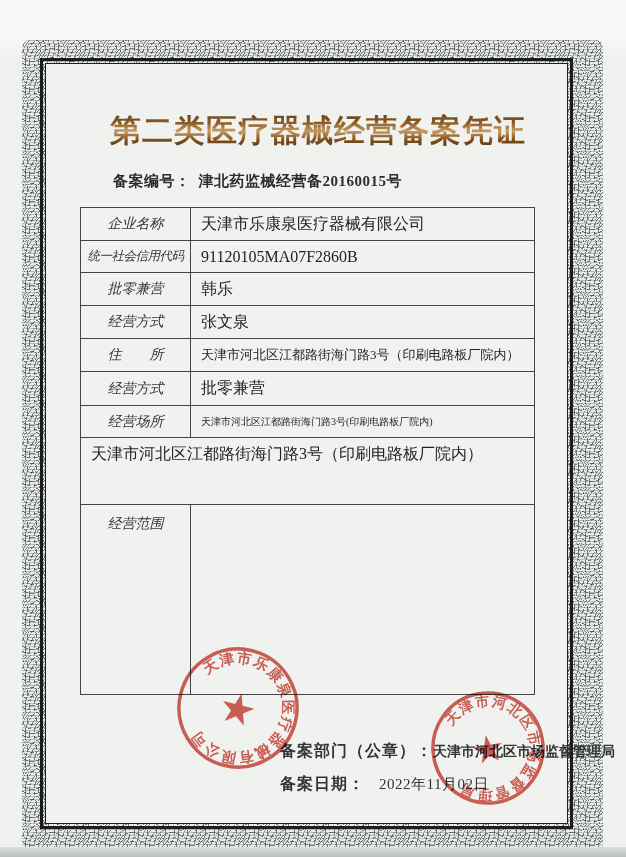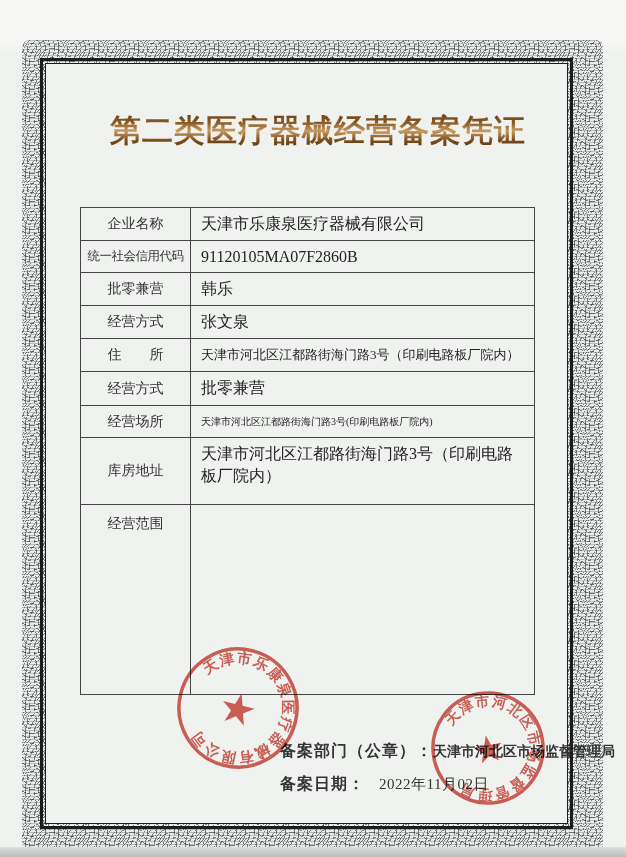--- a/index.html
+++ b/index.html
@@ -50,21 +50,21 @@
   .cert-table{
     position:absolute;left:80px;top:207px;width:455px;height:488px;
     border:1px solid #454545;box-sizing:border-box;display:flex;flex-direction:column;
     background:transparent;
   }
   .trow{display:flex;border-bottom:1px solid #454545;box-sizing:border-box;}
   .trow:last-child{border-bottom:none;flex:1;}
   .tlabel{
     width:110px;flex:0 0 110px;border-right:1px solid #454545;box-sizing:border-box;
     display:flex;align-items:center;justify-content:center;
-    font-size:14px;color:#333;text-align:left;padding:0 2px;
+    font-size:14px;color:#333;text-align:left;padding:0 2px;font-style:italic;
   }
   .tvalue{
     flex:1;display:flex;align-items:center;box-sizing:border-box;
     padding:2px 10px;font-size:16px;color:#222;
   }
   .h33{height:33px;} .h32{height:32px;} .h34{height:34px;} .h67{height:67px;}
   .small-label{font-size:12.5px;letter-spacing:-0.5px;}
   .small-val{font-size:13px;}
   .mid-val{font-size:10px;}
   .wrap-val{align-items:flex-start;padding-top:5px;line-height:1.35;word-break:break-all;}
@@ -91,20 +91,23 @@
 
   <div class="lace"></div>
   <div class="frame-outer">
     <div class="frame-inner"></div>
   </div>
 
   <div class="content">
 
     <div class="title">第二类医疗器械经营备案凭证</div>
 
+    <div class="regline">
+      <span class="lbl">备案编号：</span><span>津北药监械经营备20160015号</span>
+    </div>
 
     <div class="cert-table">
       <div class="trow h33">
         <div class="tlabel">企业名称</div>
         <div class="tvalue">天津市乐康泉医疗器械有限公司</div>
       </div>
       <div class="trow h32">
         <div class="tlabel small-label">统一社会信用代码</div>
         <div class="tvalue">91120105MA07F2860B</div>
       </div>
@@ -122,21 +125,20 @@
       </div>
       <div class="trow h34">
         <div class="tlabel">经营方式</div>
         <div class="tvalue">批零兼营</div>
       </div>
       <div class="trow h32">
         <div class="tlabel">经营场所</div>
         <div class="tvalue mid-val">天津市河北区江都路街海门路3号(印刷电路板厂院内)</div>
       </div>
       <div class="trow h67">
-        <div class="tlabel">库房地址</div>
         <div class="tvalue wrap-val">天津市河北区江都路街海门路3号（印刷电路板厂院内）</div>
       </div>
       <div class="trow">
         <div class="tlabel top-label">经营范围</div>
       </div>
     </div>
 
     <div class="dept-line">
       <span>备案部门（公章）：</span><span class="val">天津市河北区市场监督管理局</span>
     </div>

